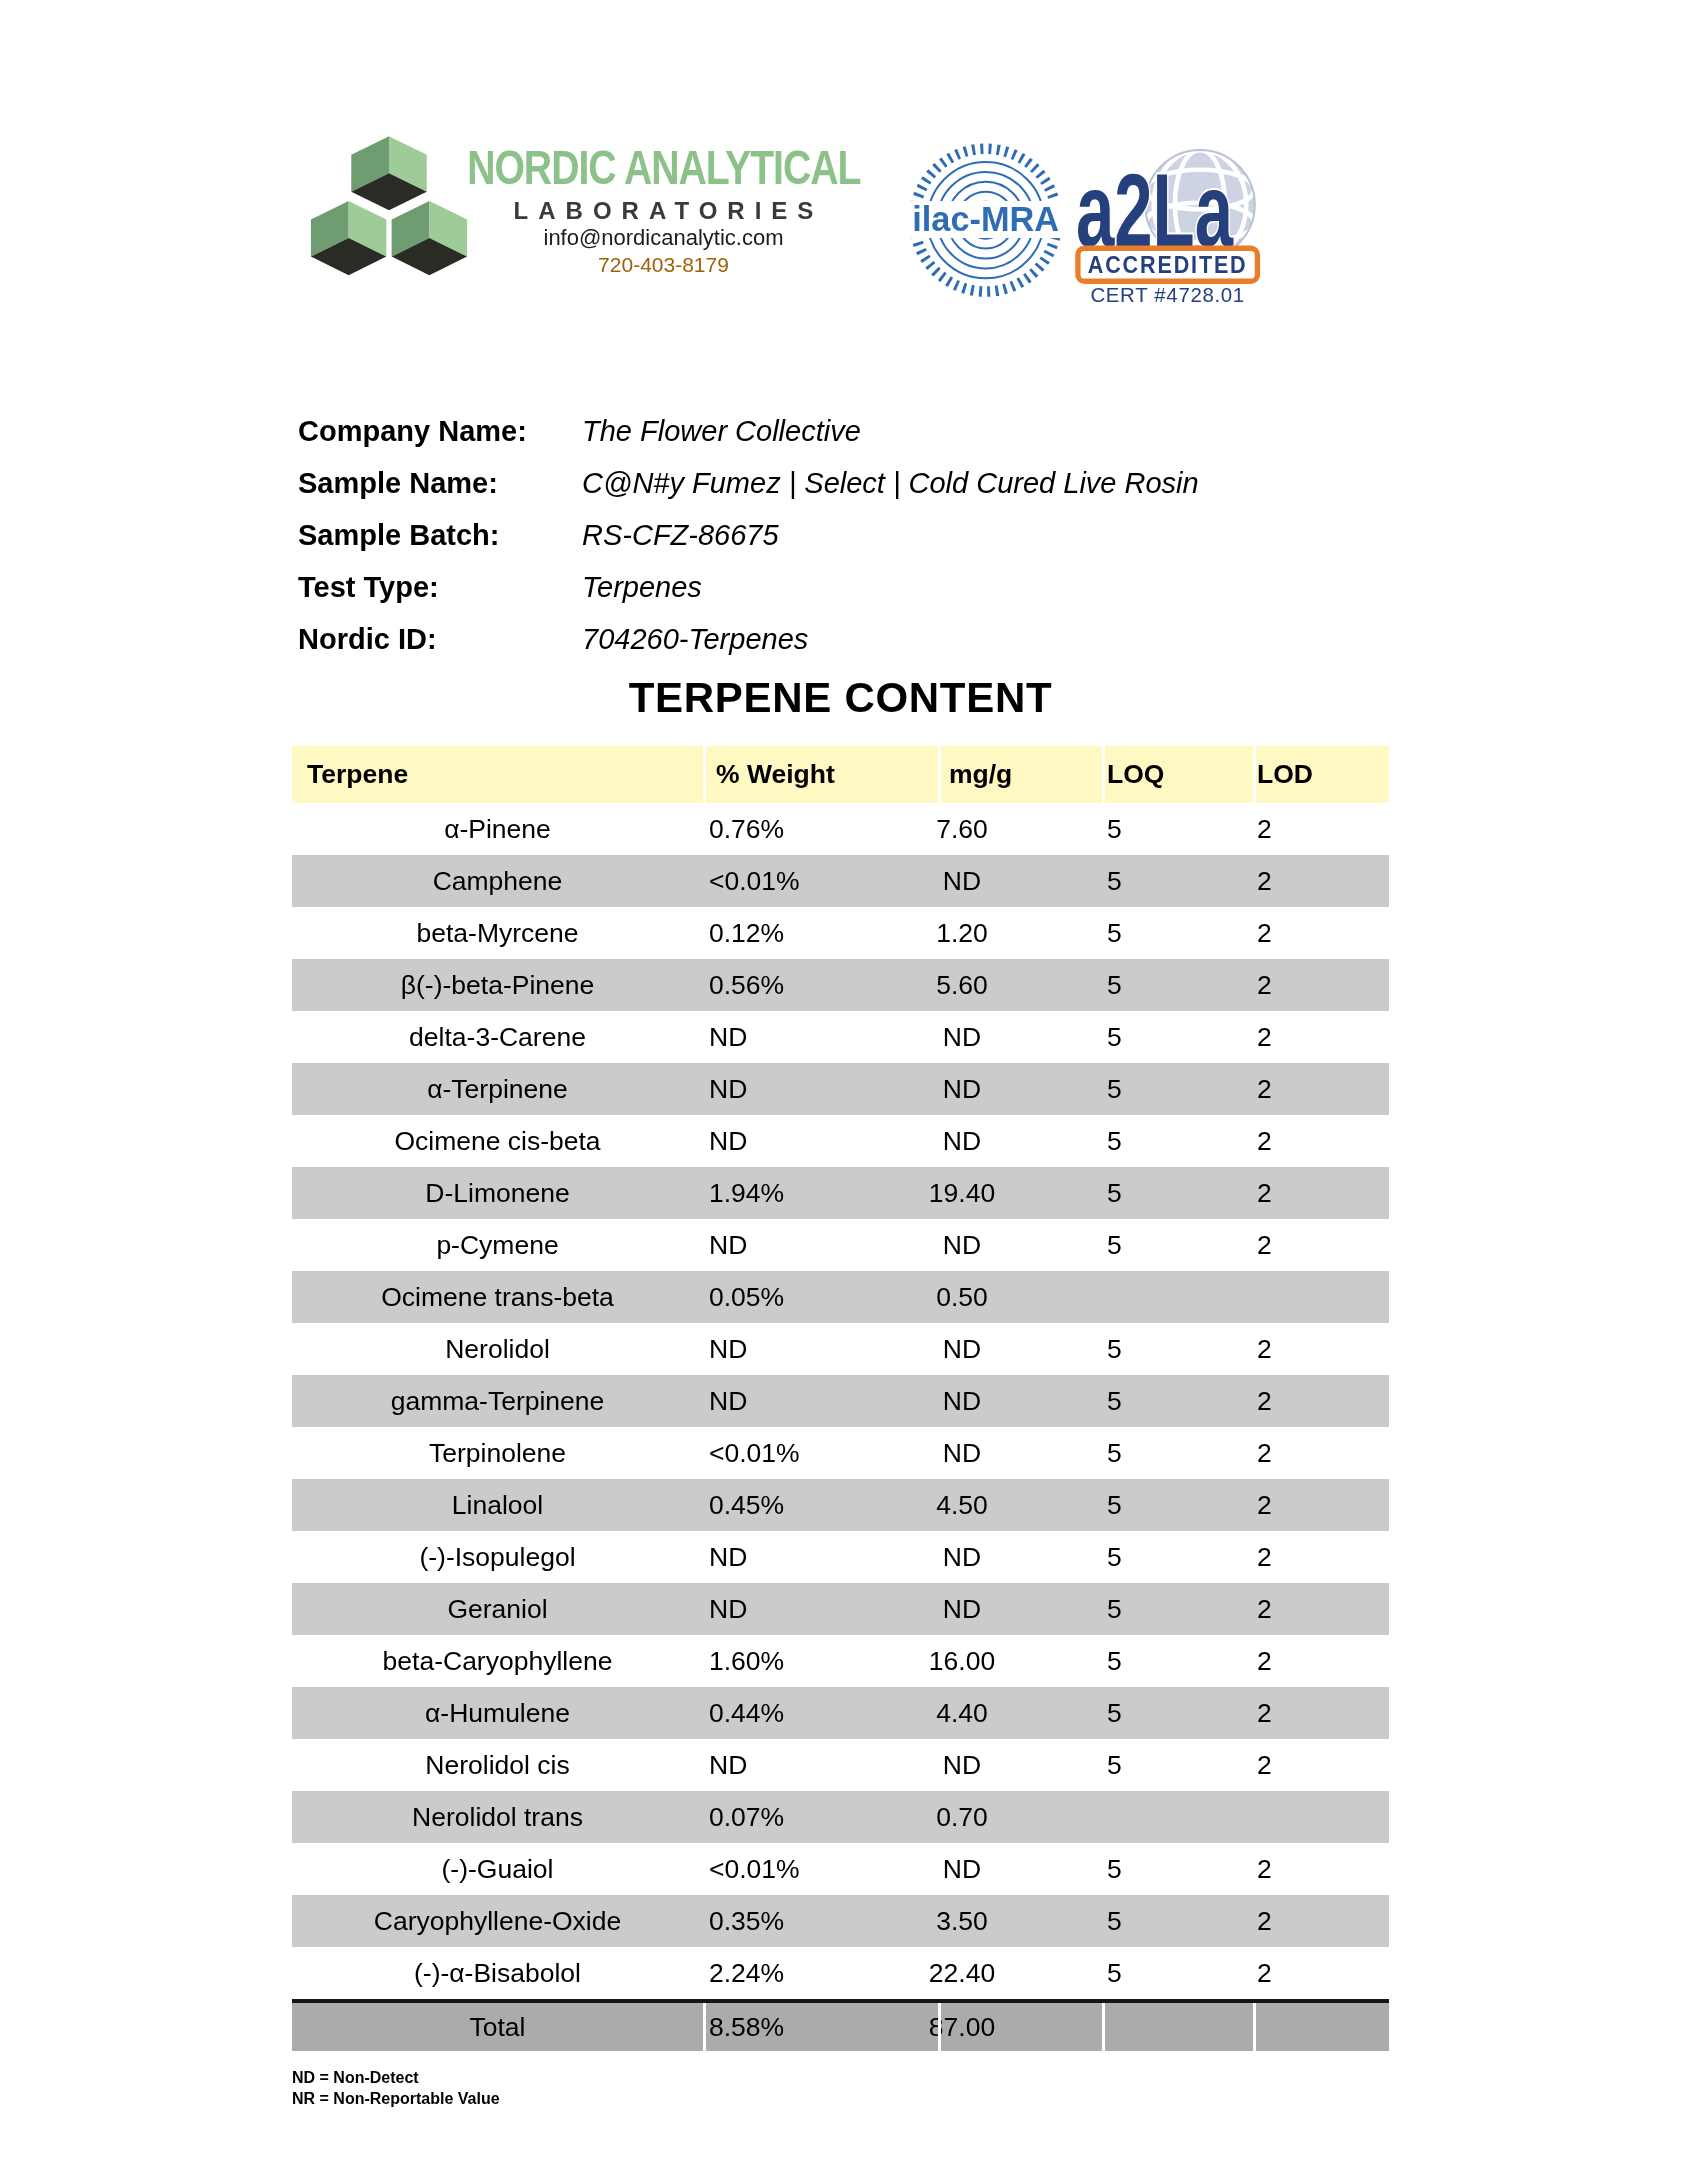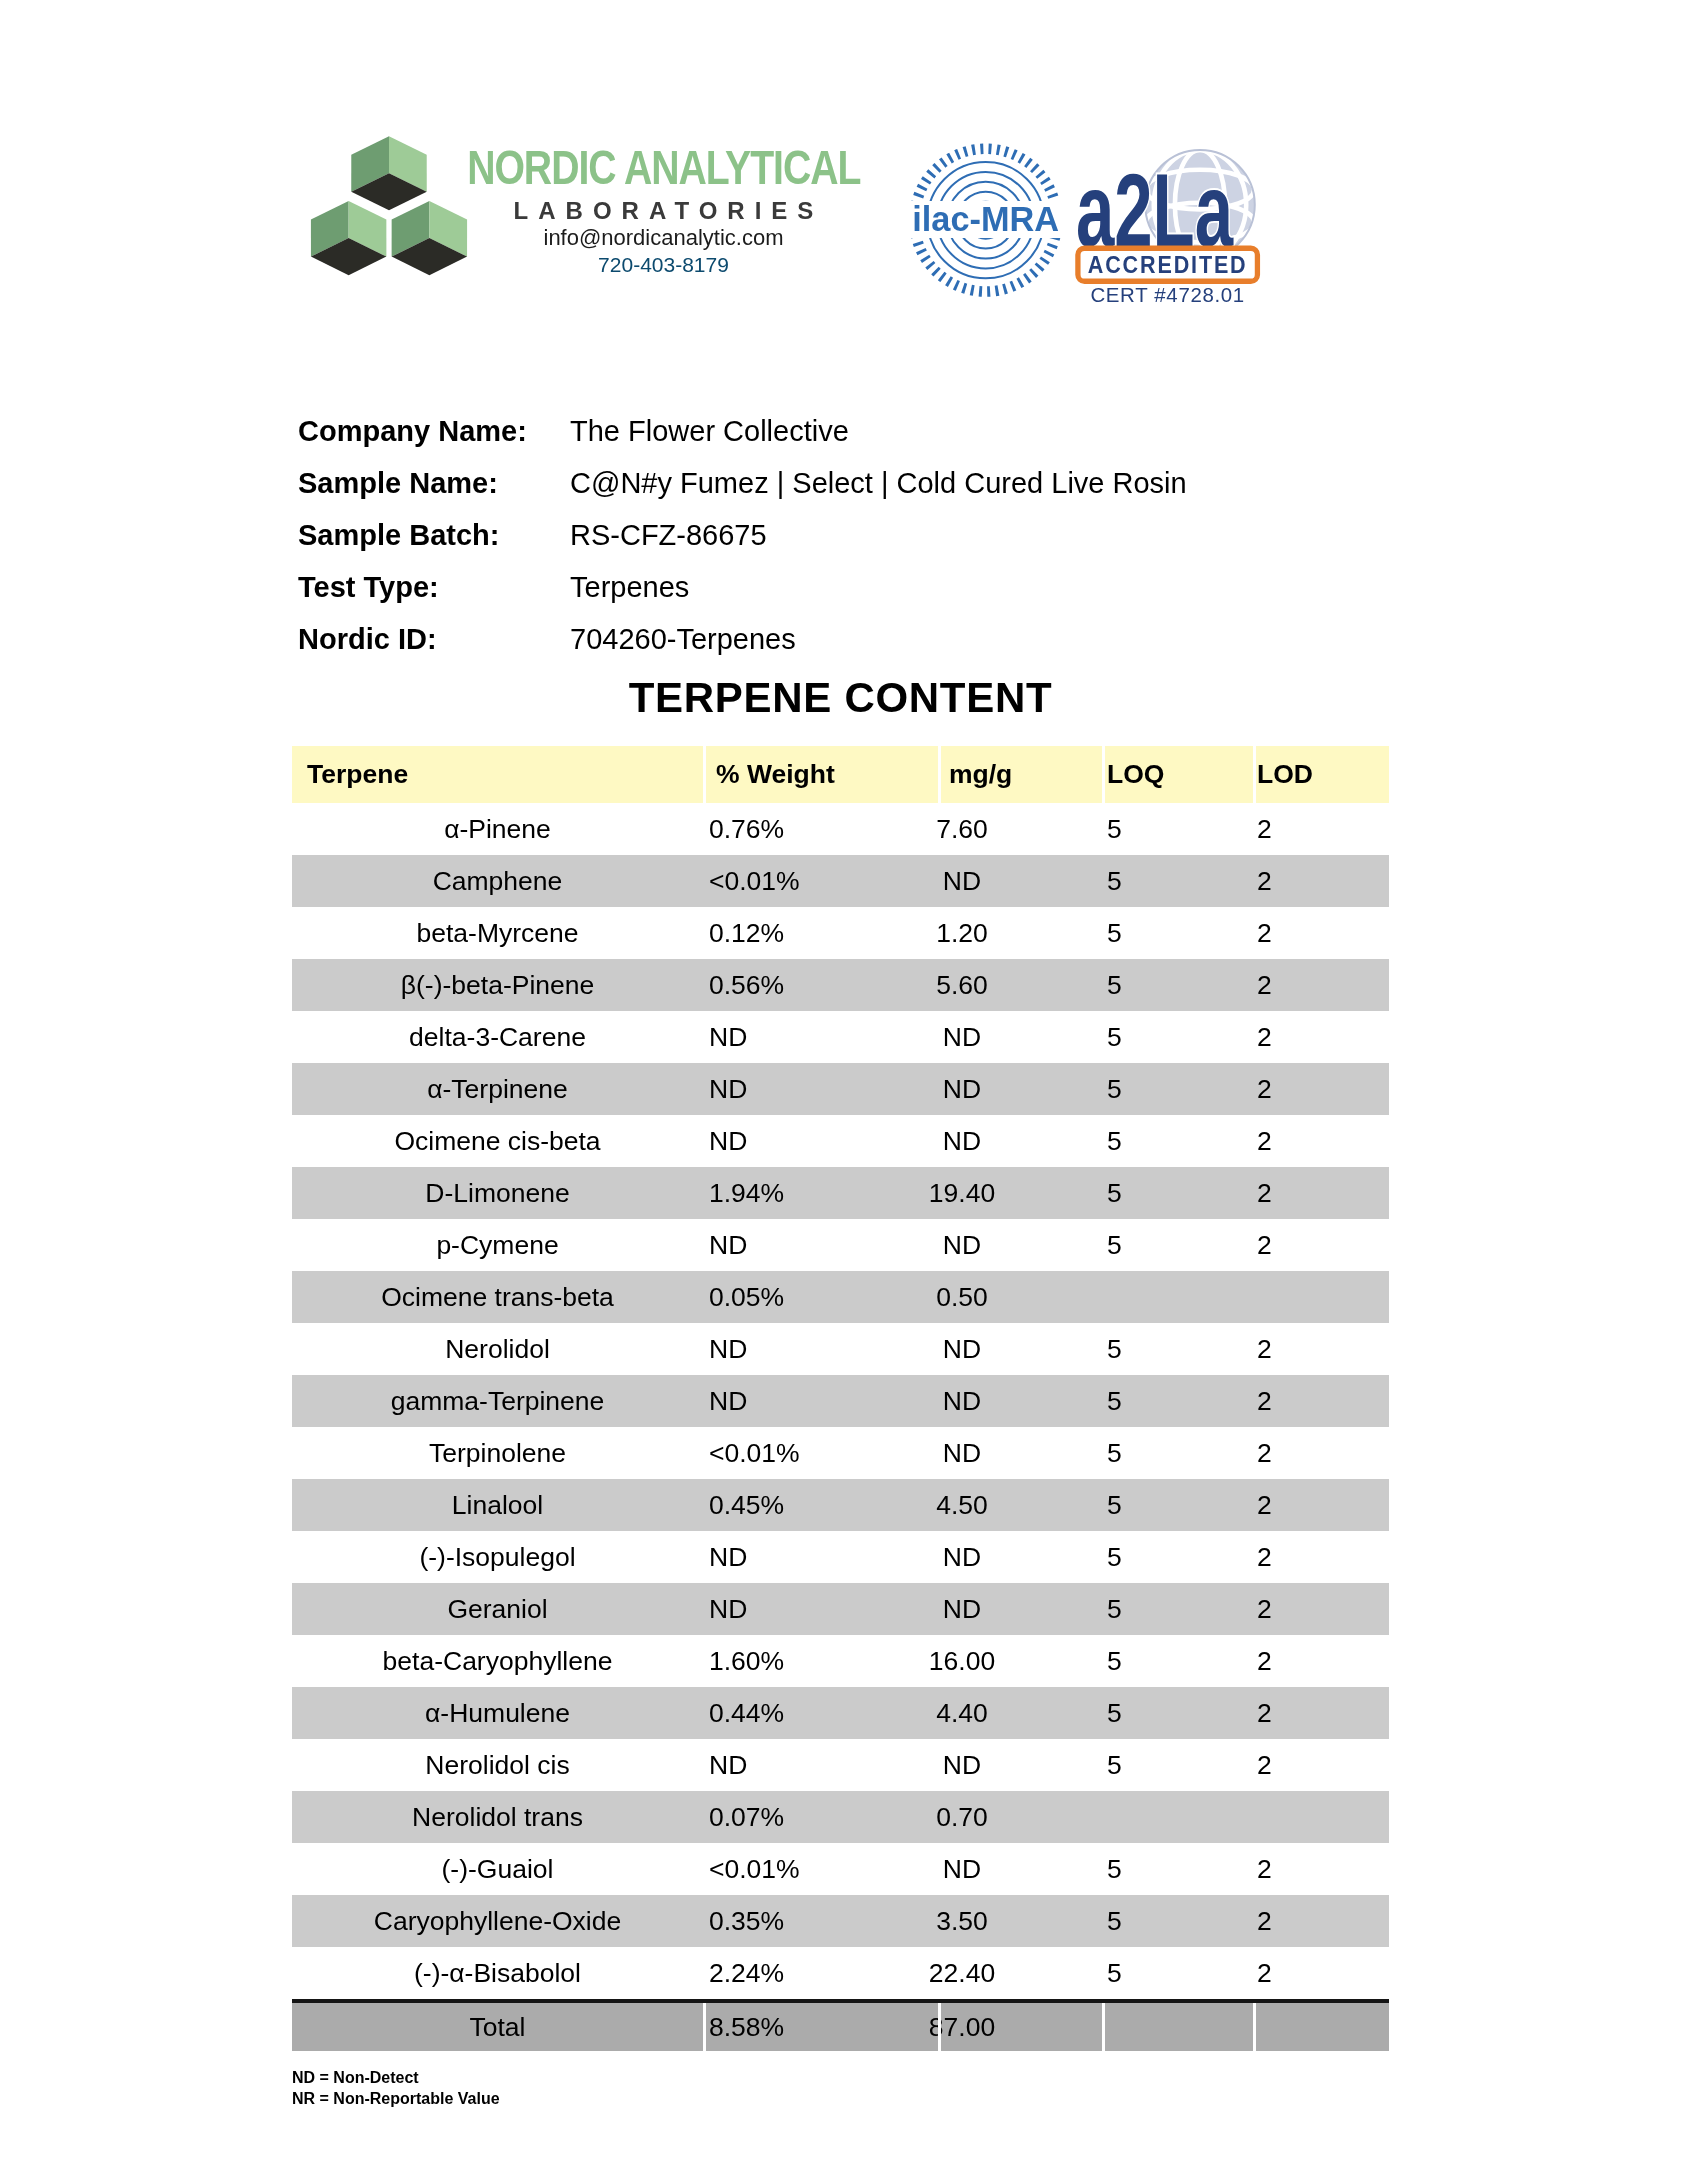--- a/index.html
+++ b/index.html
@@ -6,30 +6,30 @@
   html,body { background:#ffffff; }
   body { font-family:"Liberation Sans", sans-serif; color:#000; }
   .page { position:relative; width:1612px; height:2183px; background:#fff; overflow:hidden; }
 
   
   .logo-cubes { position:absolute; left:299px; top:134px; width:180px; height:144px; }
   .logo-text { position:absolute; left:483px; top:141px; width:361px; display:flex; flex-direction:column; align-items:center; }
   .logo-name { font-size:49px; font-weight:bold; color:#8cc289; white-space:nowrap; transform:scaleX(0.80); transform-origin:center; letter-spacing:-1.3px; line-height:53px; }
   .logo-sub { font-size:24px; font-weight:bold; color:#3a3a3a; letter-spacing:10px; line-height:28px; margin-top:3px; text-indent:10px; }
   .logo-email { font-size:22px; color:#1c1c1c; line-height:26.5px; }
-  .logo-phone { font-size:21px; color:#0c4a6e; line-height:26.5px; }
+  .logo-phone { font-size:21px; color:#a16207; line-height:26.5px; }
 
   .ilac-seal { position:absolute; left:905px; top:136px; width:162px; height:169px; }
   .a2la-logo { position:absolute; left:1068px; top:142px; width:198px; height:165px; }
 
   
   .info-block { position:absolute; left:298px; top:410px; width:1092px; }
   .info-row { position:relative; height:52px; font-size:29px; line-height:33px; }
   .info-label { position:absolute; left:0; top:5.3px; font-weight:bold; }
-  .info-value { position:absolute; left:272px; top:5.3px; }
+  .info-value { position:absolute; left:284px; top:5.3px;font-style:italic; }
 
   
   .content-title { position:absolute; left:292px; top:674px; width:1097px; text-align:center;
                    font-size:42px; font-weight:bold; letter-spacing:0.7px; }
 
   
   .terp-table { position:absolute; left:292px; top:746px; width:1097px; font-size:26.5px; }
   .thead { position:relative; height:57px; background:#fef9c3; font-weight:bold; }
   .trow  { position:relative; height:52px; }
   .trow.gray { background:#cbcbcb; }

